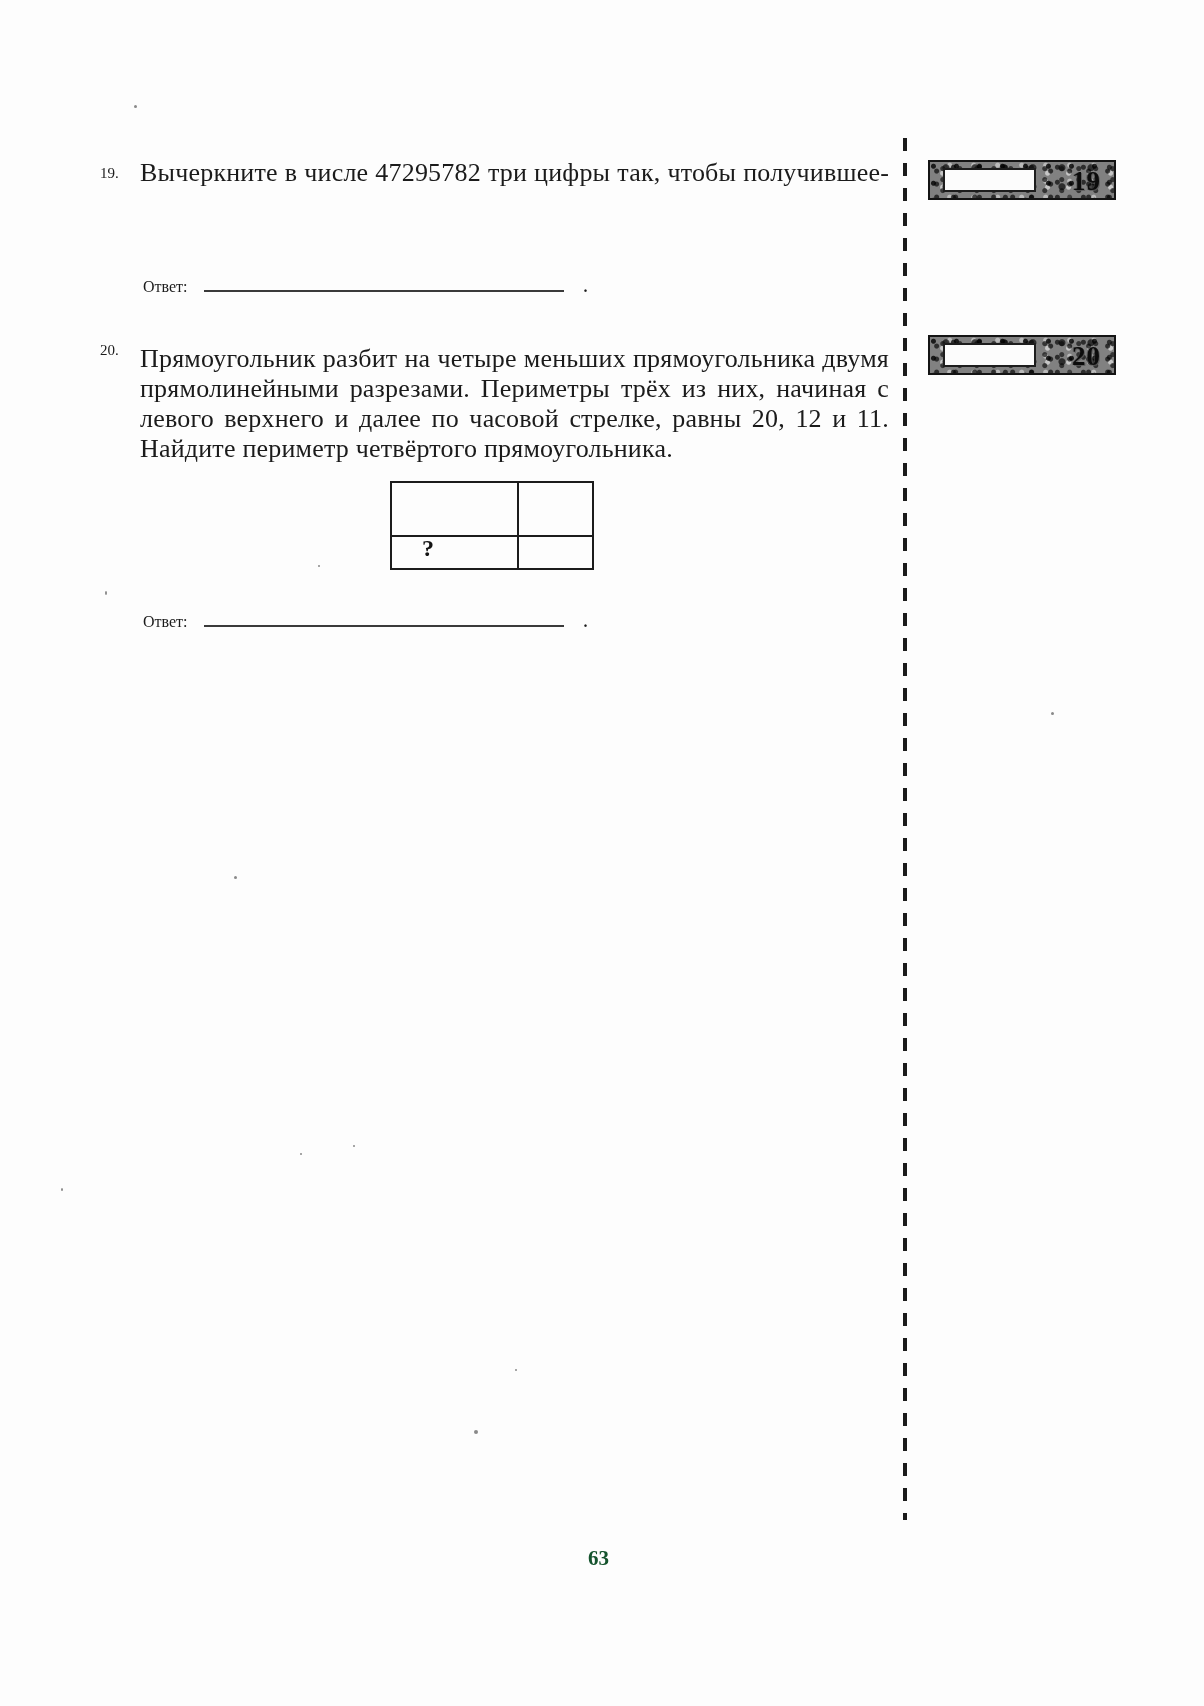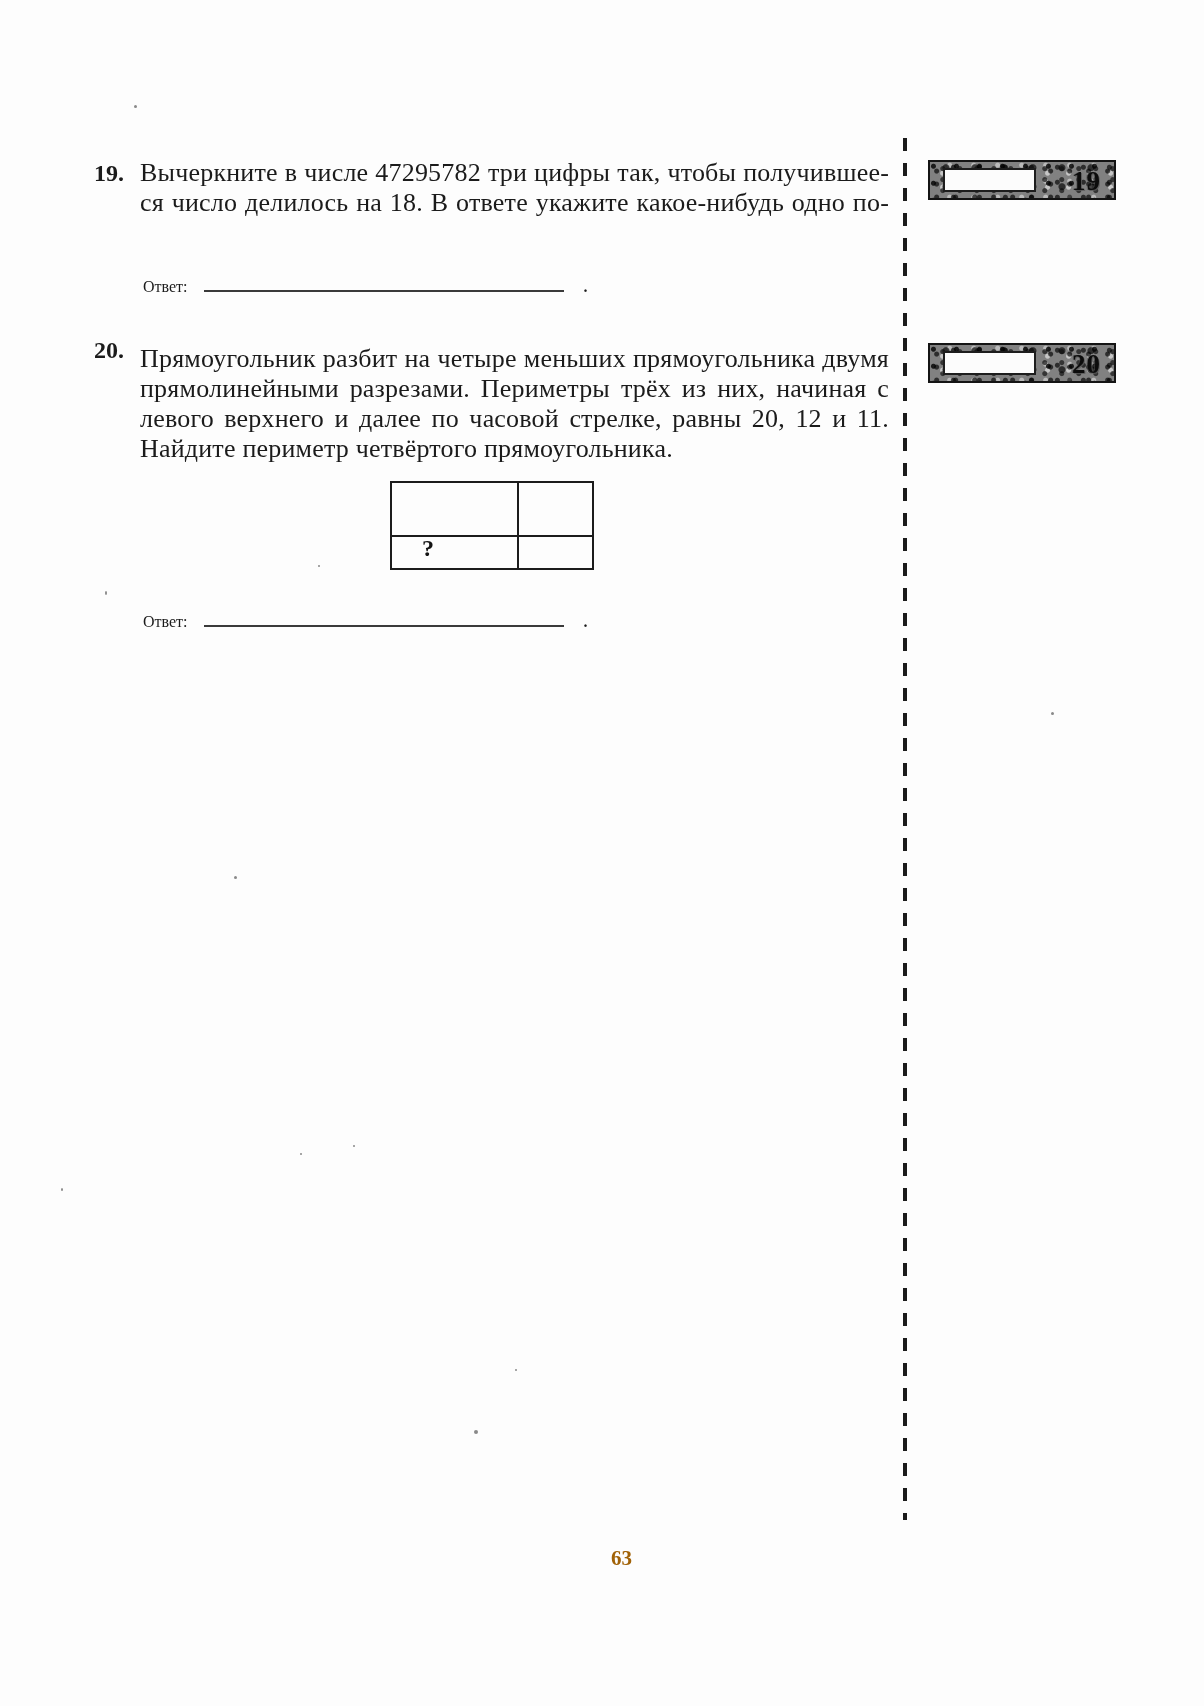--- a/index.html
+++ b/index.html
@@ -6,22 +6,22 @@
   body{
     width:1204px;height:1706px;position:relative;
     background:#fdfdfd;
     font-family:"Liberation Serif", serif;
     color:#1b1b1b;
     overflow:hidden;
   }
 
   
   .pnum{
-    position:absolute;left:94px;width:46px;
-    font-weight:bold;font-size:24px;line-height:30px;
+    position:absolute;left:100px;width:46px;
+    font-weight:normal;font-size:15px;line-height:30px;
   }
   .ptext{
     position:absolute;left:140px;width:749px;
     font-size:26px;line-height:30px;
     letter-spacing:0.2px;
   }
   .jline{text-align:justify;text-align-last:justify;white-space:normal;}
   .lline{text-align:left;}
 
   
@@ -78,42 +78,41 @@
     position:absolute;left:13px;top:6px;width:93px;height:24px;
     background:#fcfcfc;border:2px solid #1d1d1d;box-sizing:border-box;
   }
   .ans-box .box-num{
     position:absolute;left:142px;top:4px;
     font-size:27px;font-weight:bold;color:#0c0c0c;
     text-shadow:1px 1px 0 rgba(90,90,90,.8), -1px 0 0 rgba(70,70,70,.5);
     letter-spacing:1px;
   }
   #box-19{top:160px;}
-  #box-20{top:335px;margin-top:8px;}
+  #box-20{top:335px;}
 
   
   .page-number{
     position:absolute;left:588px;top:1546px;width:44px;
-    text-align:right;font-size:21px;font-weight:bold;color:#a16207;
+    text-align:left;font-size:21px;font-weight:bold;color:#14532d;
   }
 
   
   .speck{
     position:absolute;width:3px;height:3px;border-radius:50%;
     background:#4c4c4c;opacity:.65;
   }
 </style>
 </head>
 <body>
 
 <div class="pnum" style="top:158px;">19.</div>
 
 <div class="ptext" style="top:158px;">
   <div class="jline">Вычеркните в числе 47295782 три цифры так, чтобы получившее-</div>
-  <div class="jline">ся число делилось на 18. В ответе укажите какое-нибудь одно по-</div>
 </div>
 
 <div class="answer-row" style="top:268px;">
   <span class="answer-label">Ответ:</span><span class="answer-blank"></span><span class="answer-period">.</span>
 </div>
 
 <div class="pnum" style="top:335px;">20.</div>
 
 <div class="ptext" style="top:344px;">
   <div class="jline">Прямоугольник разбит на четыре меньших прямоугольника двумя</div>

